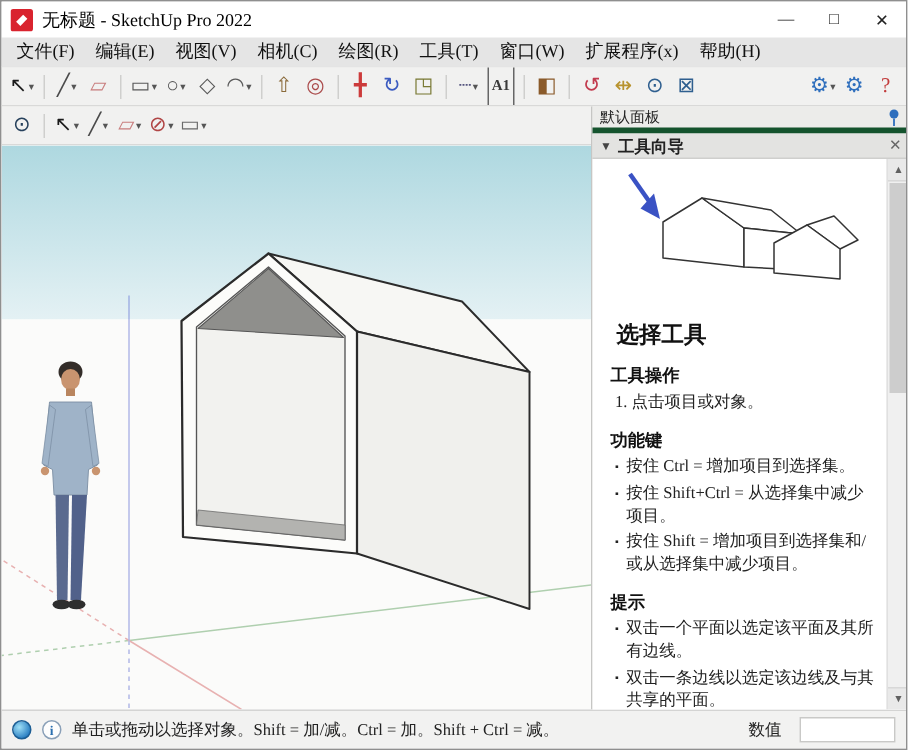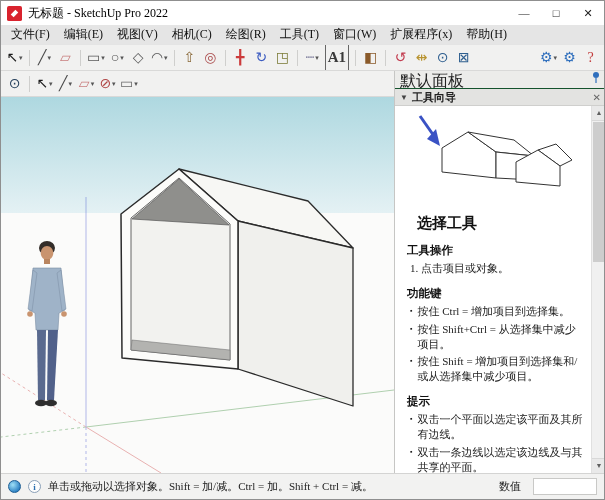--- a/index.html
+++ b/index.html
@@ -19,37 +19,37 @@
   .menubar{height:20px;display:flex;align-items:center;padding:0 3px;background:#e5e5e5;border-bottom:1px solid #e4e4e4;flex:0 0 auto;}
   .menu-item{padding:2px 7px;font-size:12px;color:#111;white-space:nowrap;}
   
   .toolbar{height:26px;display:flex;align-items:center;background:#f1f1f0;border-bottom:1px solid #d9d9d8;padding:0 3px;flex:0 0 auto;overflow:hidden;white-space:nowrap;}
   .tb-item{height:22px;min-width:21px;padding:0 2px;display:flex;align-items:center;justify-content:center;border-radius:2px;}
   .tb-item .glyph{font-size:14px;line-height:1;}
   .tb-item .dd{font-size:7px;color:#555;margin-left:1px;}
   .tb-item.sep{min-width:9px;width:9px;padding:0;}
   .tb-item.sep::after{content:"";display:block;width:1px;height:16px;background:#cfcfcd;margin:0 auto;}
   .tb-item.spacer{flex:1 1 auto;min-width:4px;}
-  .tb-item.boxed .glyph{font-size:15px;font-weight:bold;border:1px solid #666;padding:13px 2px;line-height:1;}
+  .tb-item.boxed .glyph{font-size:10px;font-weight:bold;border:1px solid #666;padding:13px 2px;line-height:1;}
   
   .main{display:flex;height:402px;flex:0 0 auto;}
   .left-col{width:393px;display:flex;flex-direction:column;flex:0 0 auto;}
   .viewport{display:block;background:#fff;}
   
   .panel{width:212px;flex:0 0 auto;background:#f0f0ee;border-left:1px solid #c6c6c4;display:flex;flex-direction:column;}
-  .panel-title{height:18px;display:flex;align-items:flex-start;padding:0 5px;background:#ececea;border-bottom:1px solid #14532d;font-size:16px;color:#222;flex:0 0 auto;}
+  .panel-title{height:18px;display:flex;align-items:center;padding:0 5px;background:#ececea;border-bottom:4px solid #14532d;font-size:10px;color:#222;flex:0 0 auto;}
   .panel-title .pin{margin-left:auto;display:flex;align-items:center;}
   .panel-section-header{height:17px;display:flex;align-items:center;gap:4px;padding:0 5px;background:#e3e3e1;border-bottom:1px solid #cfcfcd;font-size:11px;color:#222;flex:0 0 auto;}
   .panel-section-header .collapse{font-size:8px;color:#444;}
   .panel-section-header .sec-title{font-weight:bold;}
   .panel-section-header .close{margin-left:auto;font-size:10px;color:#666;}
   .panel-content{position:relative;background:#ffffff;flex:1 1 auto;overflow:hidden;}
   .content-inner{padding:4px 21px 4px 12px;}
   .instructor-img{display:block;margin:4px auto 2px auto;}
-  .content-inner h2{font-size:15px;margin:8px 0 3px 10px;color:#111;}
+  .content-inner h2{font-size:15px;margin:8px 0 3px 4px;color:#111;}
   .content-inner p{font-size:11px;margin:2px 0;color:#333;line-height:1.35;}
   .content-inner h3{font-size:11.5px;margin:10px 0 2px 0;color:#111;}
   .content-inner ul{list-style:none;margin:2px 0;padding:0 0 0 3px;}
   .content-inner li{display:flex;font-size:11px;color:#222;line-height:1.35;margin:3px 0;}
   .content-inner li .blt{flex:0 0 auto;font-size:7px;margin:3px 5px 0 0;color:#222;}
   .content-inner li .txt{flex:1 1 auto;}
   
   .scrollbar{position:absolute;top:0;right:0;bottom:0;width:15px;background:#f0f0f0;border-left:1px solid #e0e0e0;}
   .sb-btn{height:15px;display:flex;align-items:center;justify-content:center;font-size:7px;color:#606060;background:#e9e9e9;border-bottom:1px solid #d8d8d8;}
   .sb-btn.bottom{position:absolute;bottom:0;left:0;right:0;border-top:1px solid #d8d8d8;border-bottom:none;}

